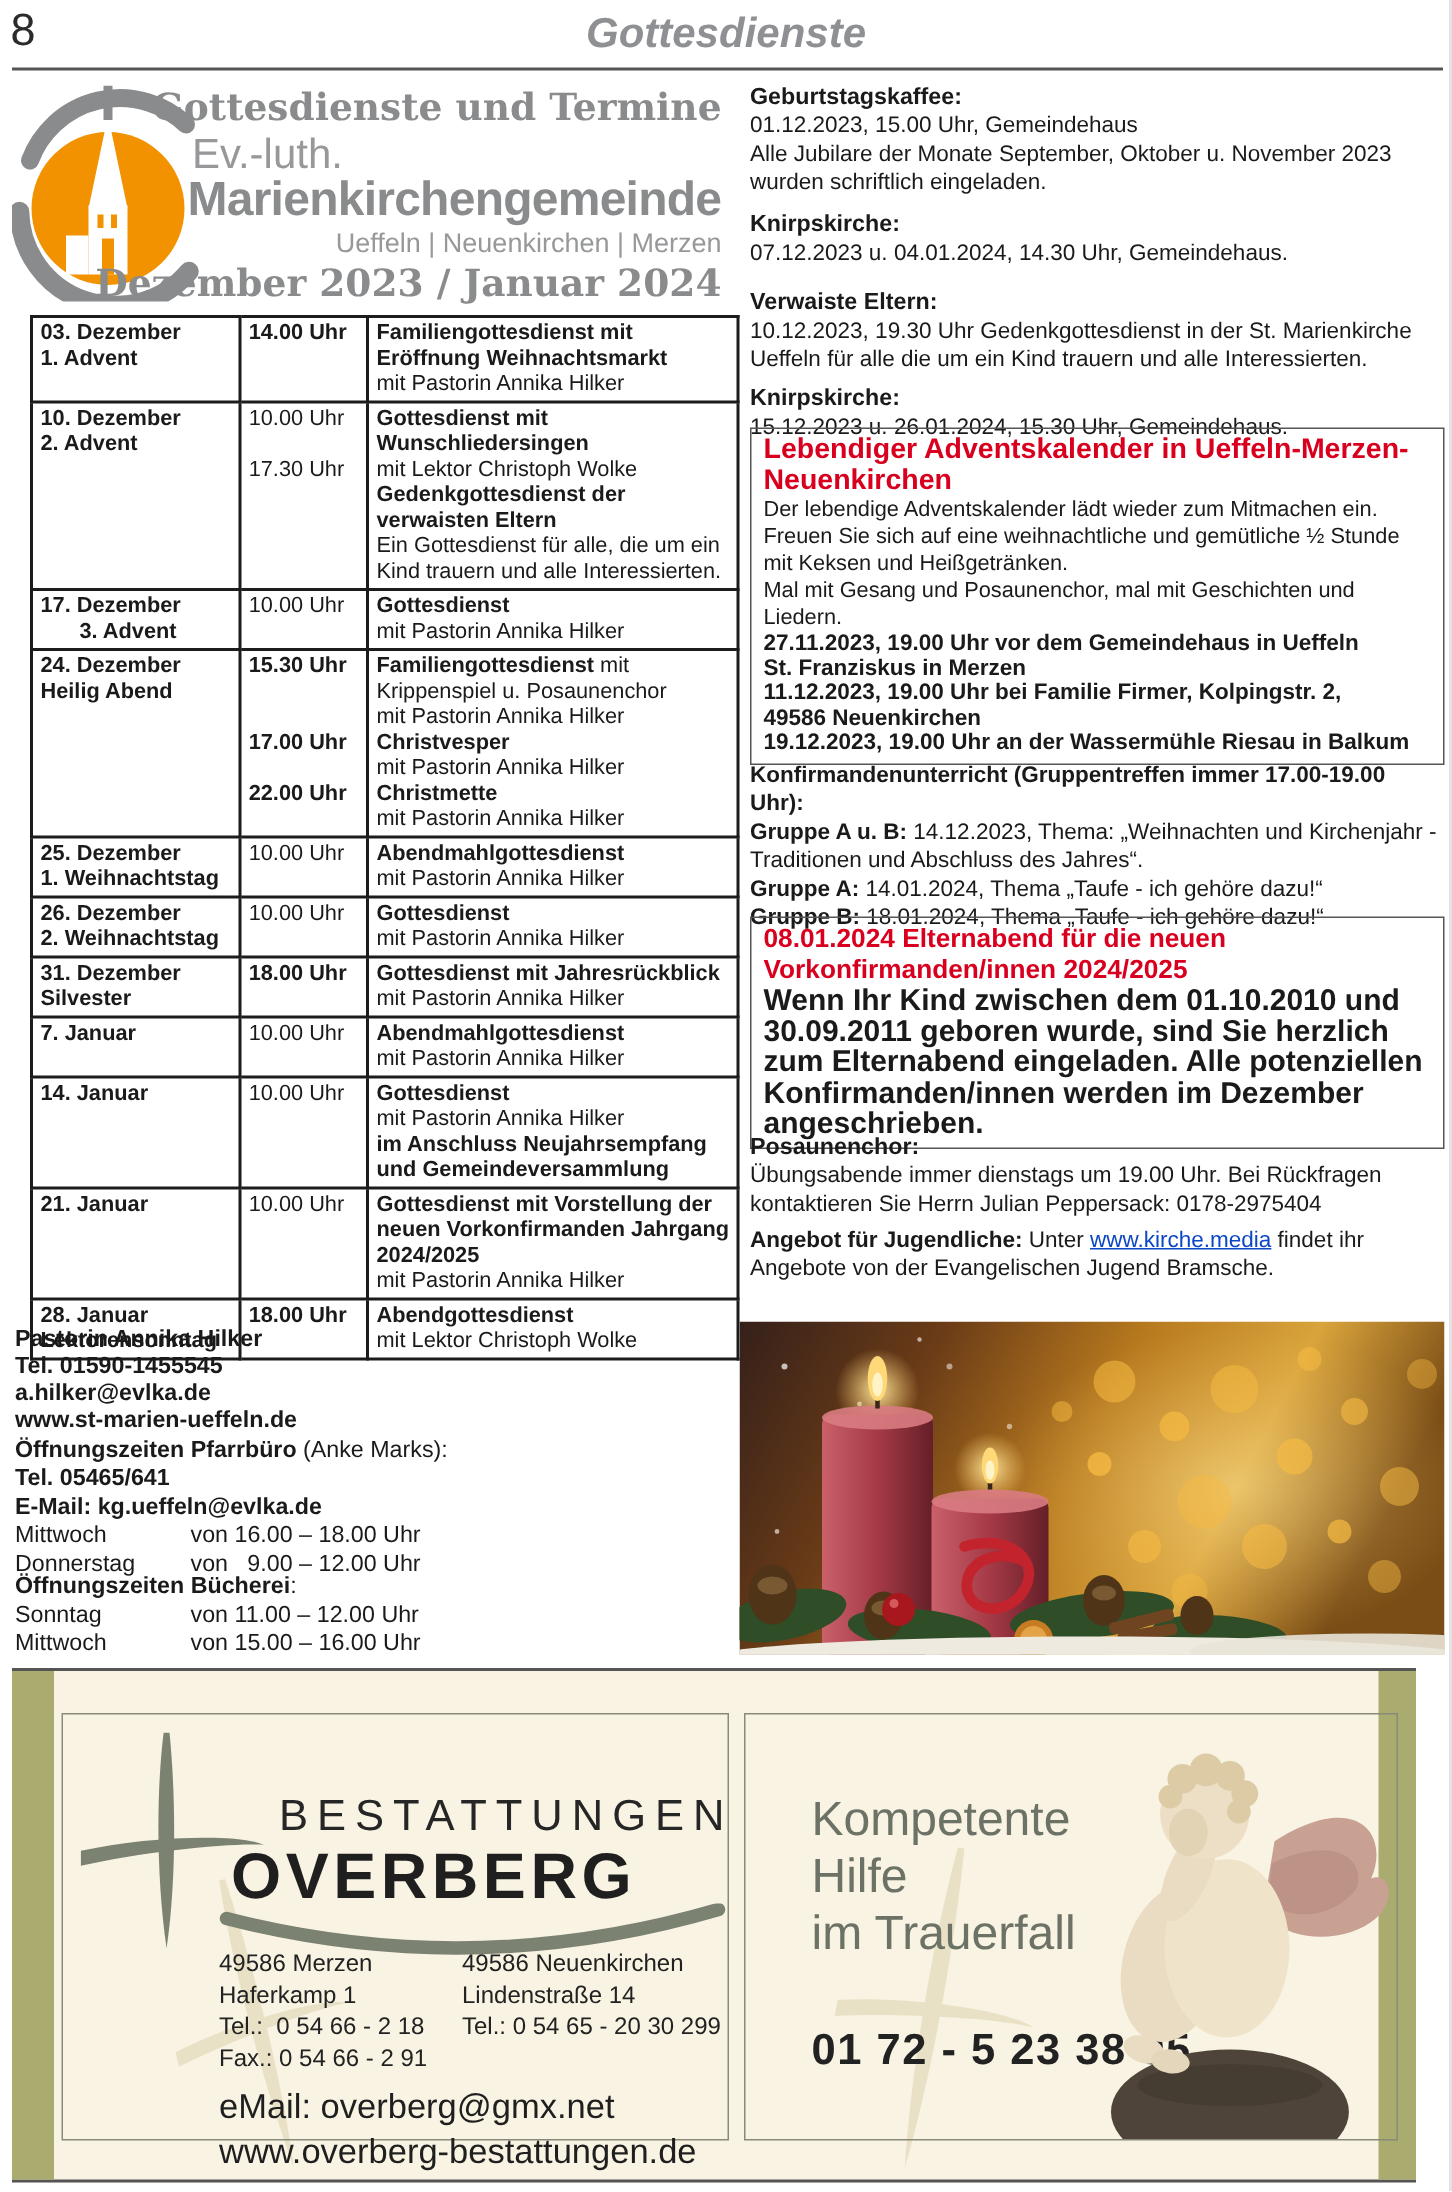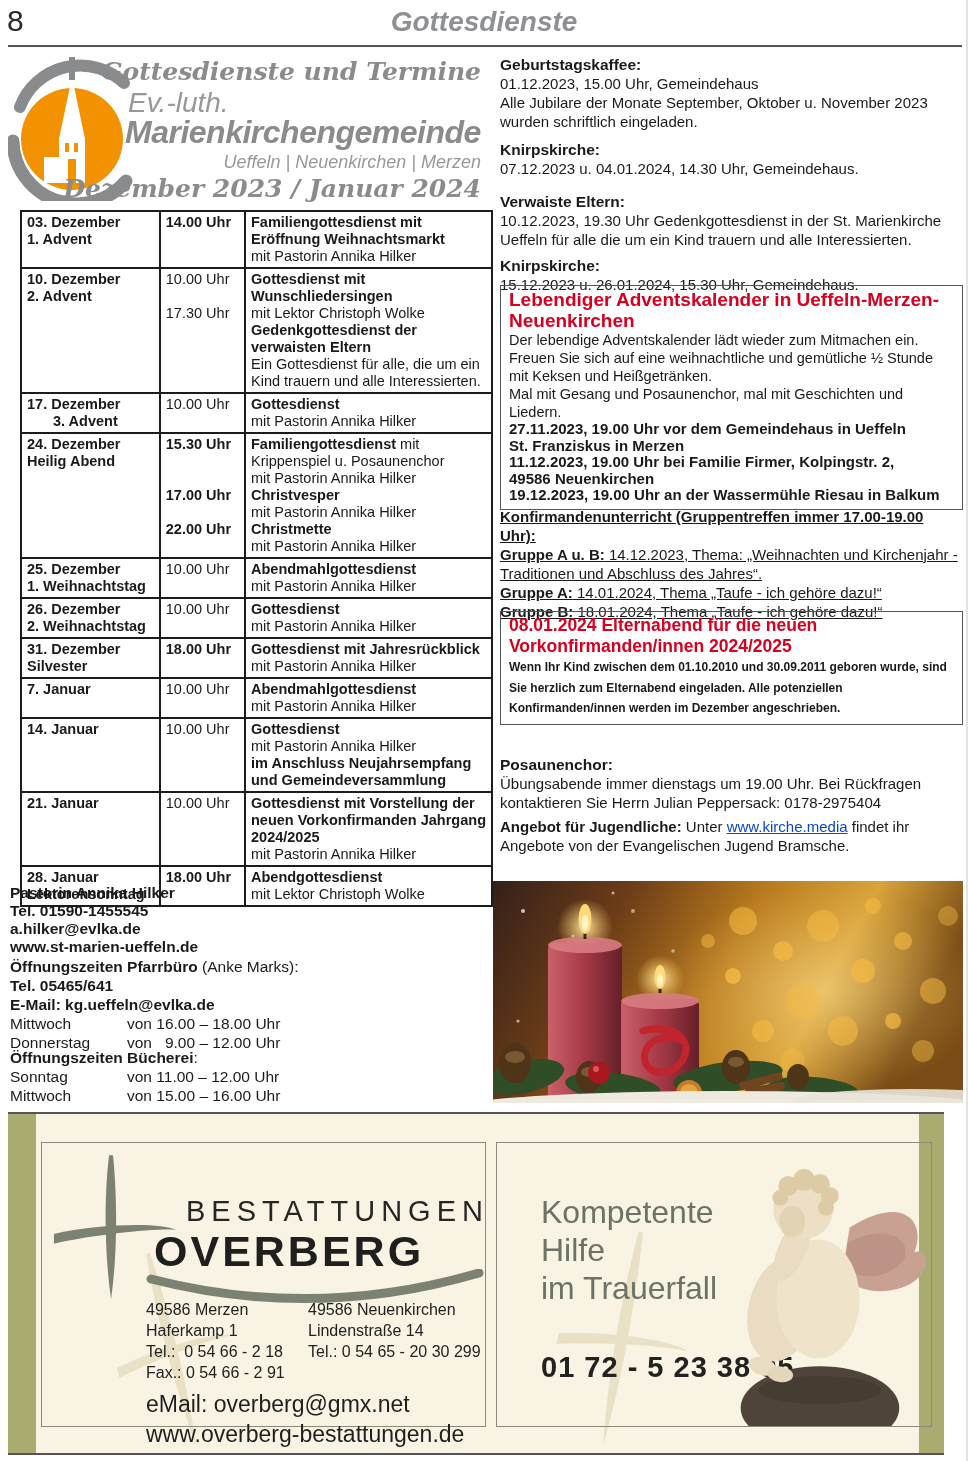--- a/index.html
+++ b/index.html
@@ -8,21 +8,21 @@
   .b{font-weight:700;}
   .link{color:#0b47c4;text-decoration:underline;cursor:pointer;}
 
   
   .pgnum{position:absolute;left:7px;top:4px;font-size:30px;color:#2b2b2b;}
   .pghead{position:absolute;left:0;right:0;top:6px;text-align:center;font-size:28px;
           font-weight:700;font-style:italic;color:#8e9093;}
   .headrule{position:absolute;left:8px;top:45px;width:954px;height:2px;background:#555;}
 
   
-  .masthead{position:absolute;left:8px;top:55px;width:473px;height:150px;font-style:italic;}
+  .masthead{position:absolute;left:8px;top:55px;width:473px;height:150px;}
   .mh1{position:absolute;right:0;top:2px;font-family:"DejaVu Serif",serif;font-weight:700;
        font-size:25px;color:#8a8b8d;}
   .mh2{position:absolute;left:120px;top:32px;font-size:28px;color:#97989a;}
   .mh3{position:absolute;left:117px;top:59px;font-size:32px;font-weight:700;color:#8a8b8d;letter-spacing:-0.5px;}
   .mh4{position:absolute;right:0;top:97px;font-size:18px;color:#97989a;}
   .mh5{position:absolute;right:0;top:119px;font-family:"DejaVu Serif",serif;font-weight:700;
        font-size:25px;color:#8a8b8d;}
   .logo-svg{position:absolute;left:0;top:2px;}
 
   
@@ -46,24 +46,24 @@
 
   
   .rc{position:absolute;left:500px;top:55px;width:463px;font-size:15px;line-height:19px;}
   .rc section{position:absolute;left:0;width:100%;margin:0;}
   .sec-h{font-weight:700;font-size:15.5px;}
   .sec-p{margin:0;}
   .box{border:1px solid #555;padding:3px 8px 5px;box-sizing:border-box;}
   .advent-t{color:#d8001e;font-weight:700;font-size:19px;line-height:21px;}
   .adv-p{font-size:14.5px;line-height:18px;}
   .adv-b{font-weight:700;font-size:15px;line-height:16.5px;white-space:nowrap;}
-  .kline{font-size:15px;line-height:19px;text-decoration:underline;}
+  .kline{font-size:15px;line-height:19px;}
   .elt-t{color:#d8001e;font-weight:700;font-size:17.5px;line-height:21px;}
   .elt-s{color:#6a3fa0;font-weight:700;font-size:13.5px;line-height:17px;}
-  .elt-b{font-weight:700;font-size:12px;line-height:20.5px;}
+  .elt-b{font-weight:700;font-size:20px;line-height:20.5px;}
   #photo{top:826px;left:-7px;width:470px;height:222px;}
 
   
   .adwrap{position:absolute;left:8px;top:1112px;width:936px;height:343px;background:#f8f3e2;
           border-top:2px solid #555;border-bottom:2px solid #555;box-sizing:border-box;padding-left:32px;}
   .olive-l{position:absolute;left:0;top:0;width:28px;height:100%;background:#a9ab6f;}
   .olive-r{position:absolute;right:0;top:0;width:25px;height:100%;background:#a9ab6f;}
   .wm{position:absolute;opacity:.45;}
   .adbox{position:absolute;top:28px;height:285px;border:1.5px solid #8a8a7a;box-sizing:border-box;}
   #ad-overberg{left:33px;width:445px;}

